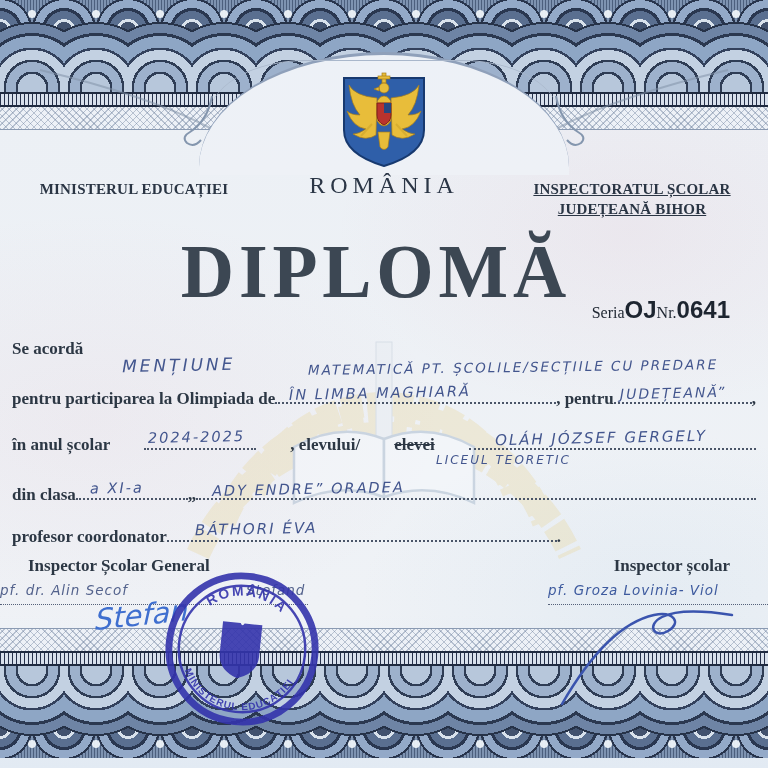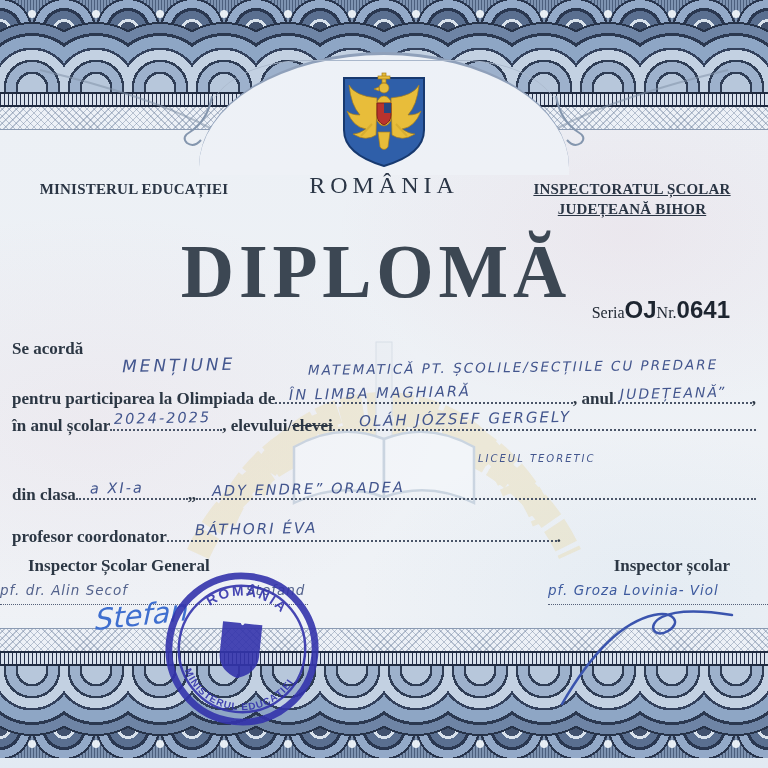--- a/index.html
+++ b/index.html
@@ -157,40 +157,40 @@
       </span>
     </div>
 
     <div class="free-hw" style="left:296px;top:359px;font-size:13.5px;transform:rotate(-.8deg);">MATEMATICĂ PT. ȘCOLILE/SECȚIILE CU PREDARE</div>
 
     <div class="row" style="top:385px;">
       <span>pentru participarea la Olimpiada de</span>
       <span class="dots">
         <span class="hw" style="left:14px;font-size:14.5px;">ÎN LIMBA MAGHIARĂ</span>
       </span>
-      <span>, anul</span>
+      <span>, pentru</span>
       <span class="dots fixed" style="width:138px;">
         <span class="hw" style="left:6px;font-size:14px;">JUDEȚEANĂ”</span>
       </span>
       <span>,</span>
     </div>
 
-    <div class="row" style="top:412px;">
+    <div class="row" style="top:431px;gap:34px;">
       <span>în anul școlar</span>
       <span class="dots fixed" style="width:112px;">
         <span class="hw" style="left:4px;font-size:14.5px;bottom:3px;">2024-2025</span>
       </span>
       <span>, elevului/</span>
         <span class="struck">elevei</span>
       <span class="dots">
         <span class="hw" style="left:26px;font-size:15px;">OLÁH JÓZSEF GERGELY</span>
       </span>
     </div>
 
-    <div class="free-hw" style="left:466px;top:453px;font-size:10px;">LICEUL TEORETIC</div>
+    <div class="free-hw" style="left:424px;top:453px;font-size:12px;">LICEUL TEORETIC</div>
 
     <div class="row" style="top:481px;">
       <span>din clasa</span>
       <span class="dots fixed" style="width:112px;">
         <span class="hw" style="left:14px;font-size:14.5px;bottom:2px;">a XI-a</span>
       </span>
       <span class="quote">„</span>
       <span class="dots">
         <span class="hw" style="left:16px;font-size:14.5px;">ADY ENDRE” ORADEA</span>
       </span>

